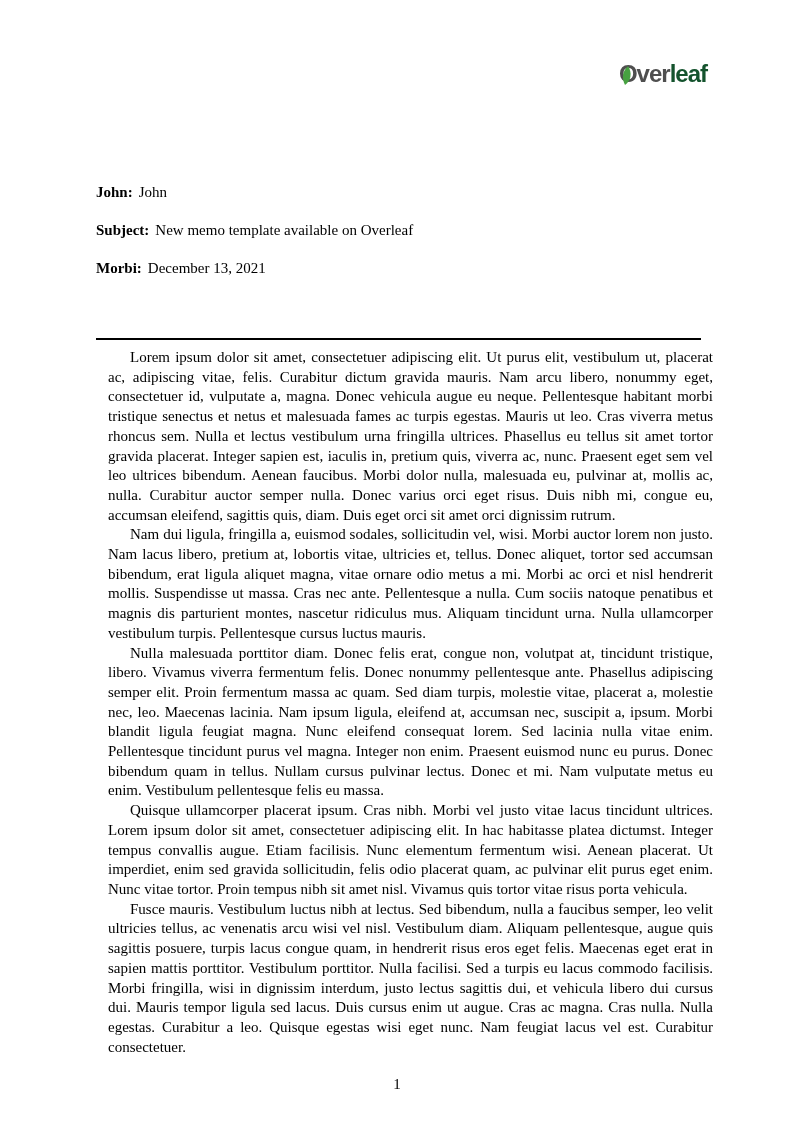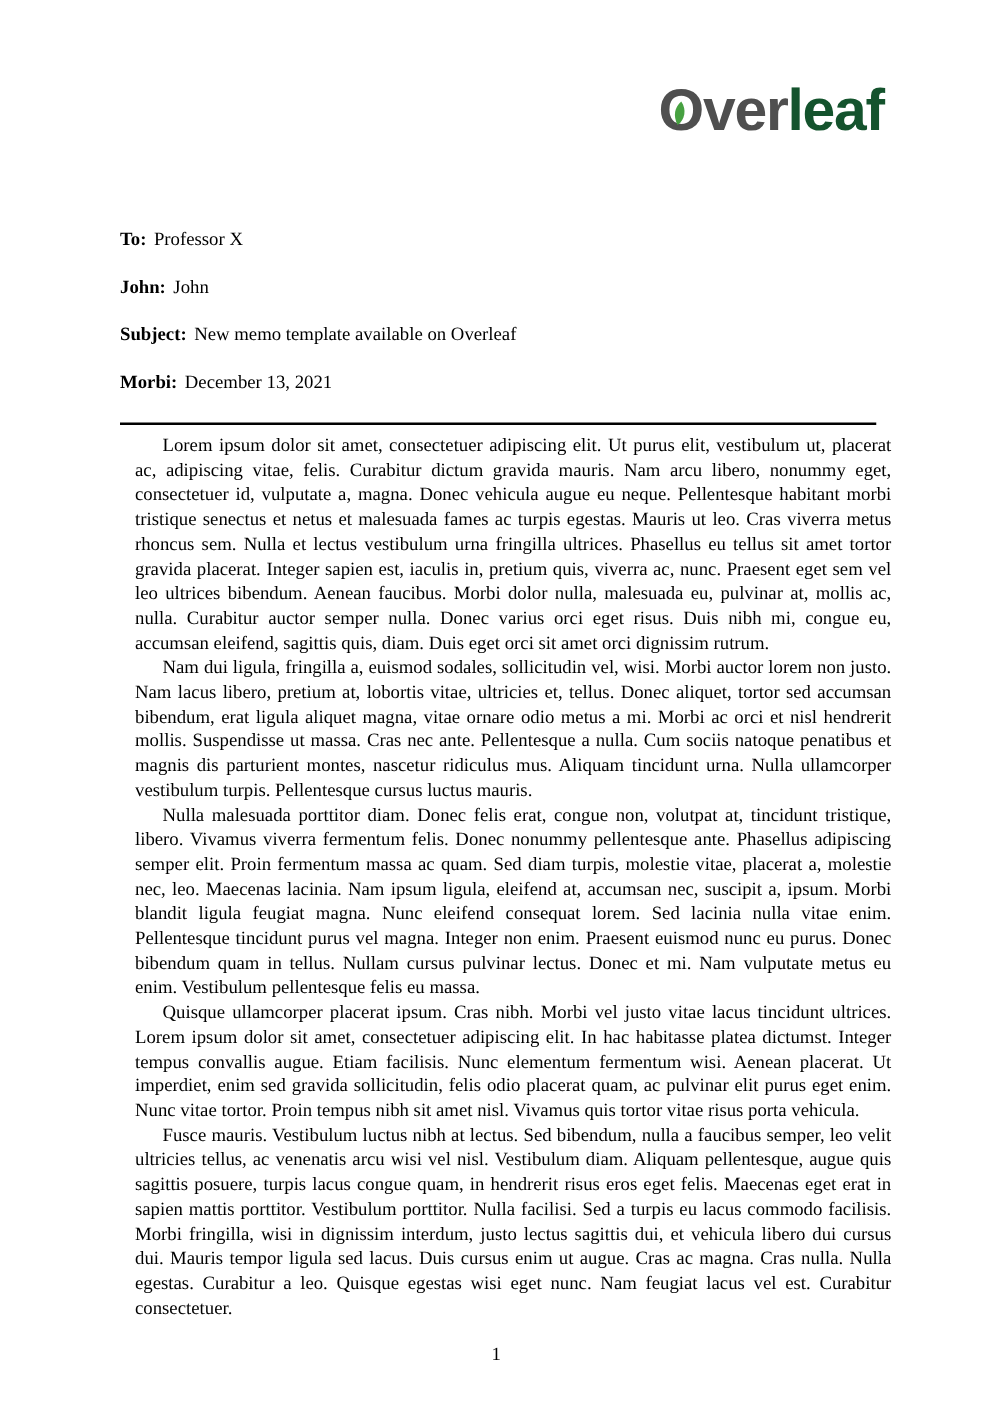--- a/index.html
+++ b/index.html
@@ -20,21 +20,21 @@
 
   
   .logo {
     position: absolute;
     top: 60px;
     right: 87px;
     display: flex;
     align-items: center;
     font-family: "Liberation Sans", sans-serif;
     font-weight: bold;
-    font-size: 47px;
+    font-size: 24px;
     letter-spacing: -1px;
     user-select: none;
   }
   .logo-o-wrap {
     position: relative;
     display: inline-block;
   }
   .logo-o { color: #4f4f4f; }
   .logo-leaf-svg {
     position: absolute;
@@ -104,23 +104,20 @@
       <svg class="logo-leaf-svg" viewBox="0 0 20 28" aria-hidden="true">
         <path d="M10 1 C 3 7, 1 16, 6 26 C 14 21, 16 9, 10 1 Z" fill="#47a141"></path>
       </svg>
     </span>
       <span class="logo-ver">ver</span>
       <span class="logo-leaf-text">leaf</span>
   </div>
 
   <div class="memo">
     <div class="memo-field">
-      <span class="memo-label">To:</span><span class="memo-value">Professor X</span>
-    </div>
-    <div class="memo-field">
       <span class="memo-label">John:</span><span class="memo-value">John</span>
     </div>
     <div class="memo-field">
       <span class="memo-label">Subject:</span><span class="memo-value">New memo template available on Overleaf</span>
     </div>
     <div class="memo-field">
       <span class="memo-label">Morbi:</span><span class="memo-value">December 13, 2021</span>
     </div>
   </div>
 

